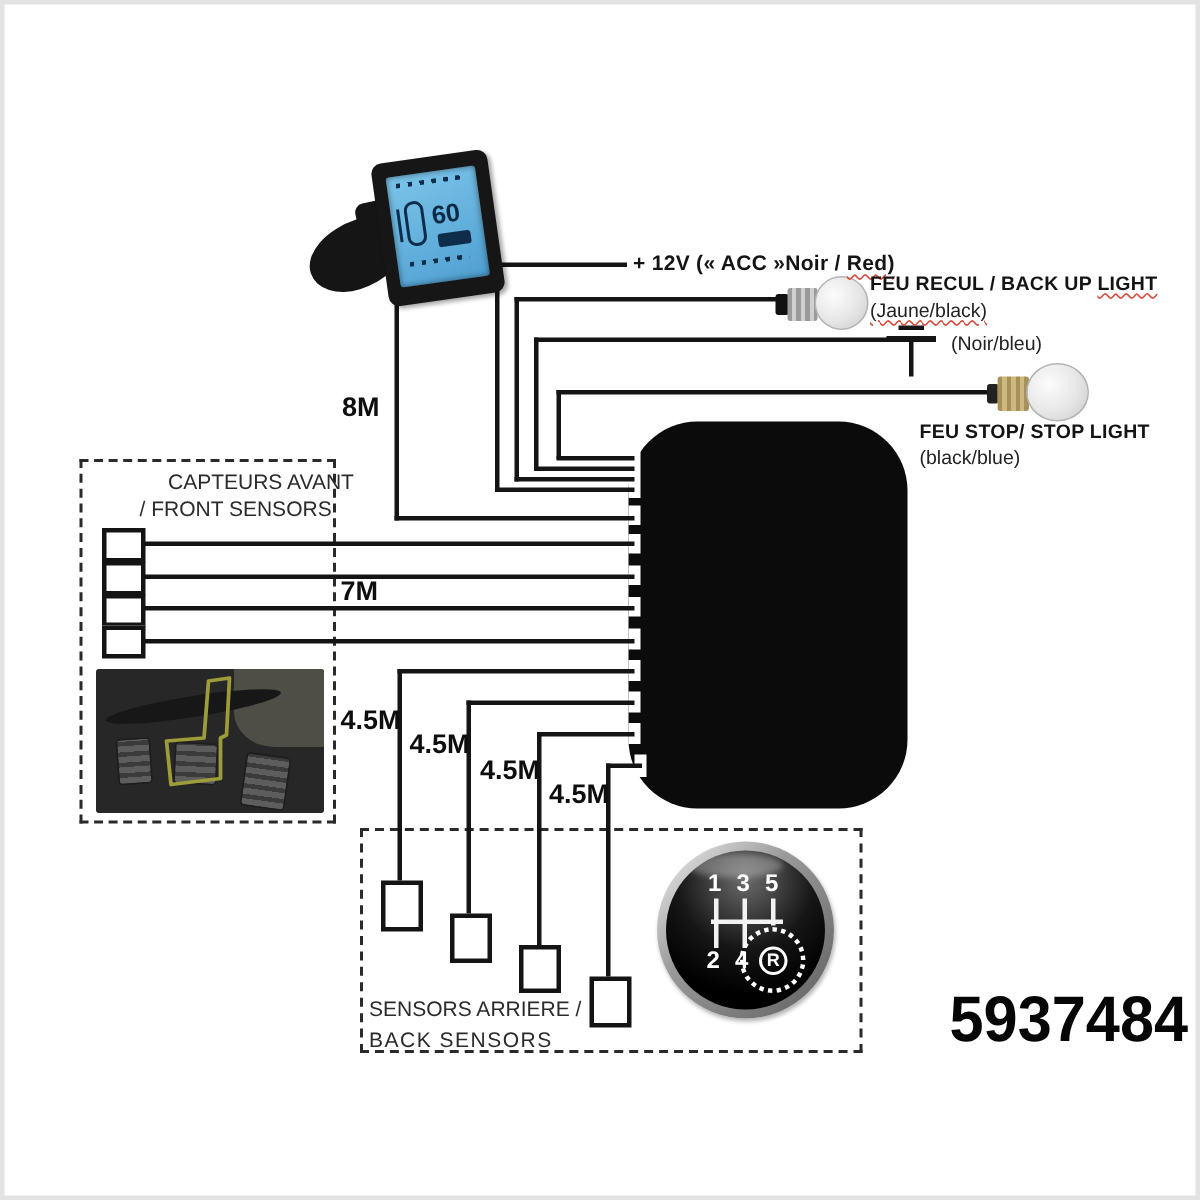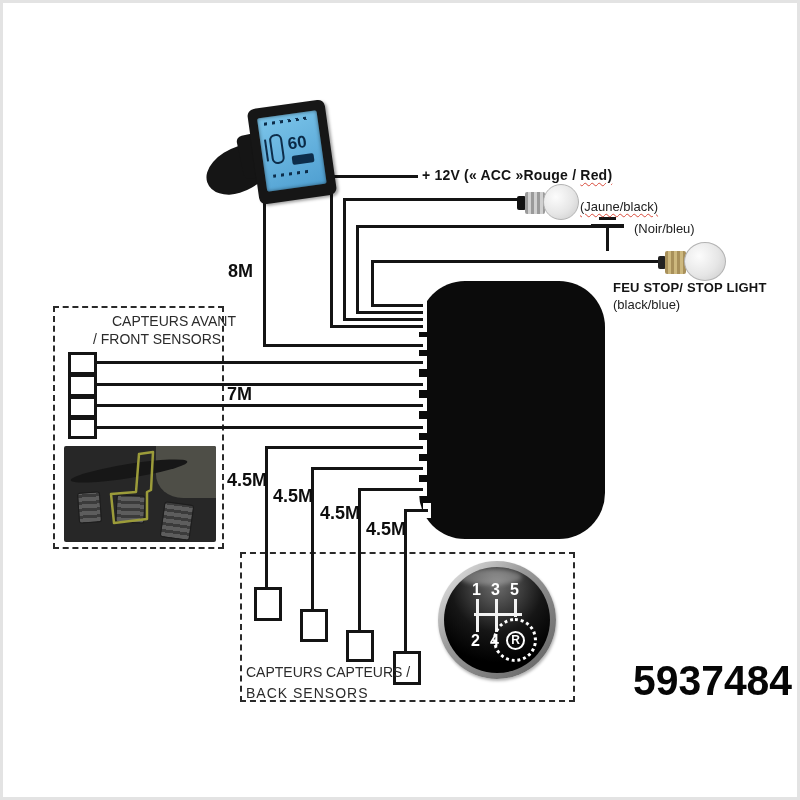--- a/index.html
+++ b/index.html
@@ -73,27 +73,30 @@
   <div class="wire" style="left:356px;top:225px;width:3px;height:88px;"></div>
   <div class="wire" style="left:356px;top:225px;width:237px;height:3px;"></div>
   <div class="wire" style="left:356px;top:311px;width:67px;height:3px;"></div>
 
   <div class="wire" style="left:371px;top:260px;width:3px;height:46px;"></div>
   <div class="wire" style="left:371px;top:260px;width:290px;height:3px;"></div>
   <div class="wire" style="left:371px;top:304px;width:52px;height:3px;"></div>
 
   <div class="note-b" style="left:422px;top:167px;font-size:14px;">
     <span style="font-weight:800;">+ 12V</span>
-    <span style="font-weight:600;">(« ACC »Rouge / </span><span class="sq-red" style="font-weight:600;">Red)</span>
+    <span style="font-weight:600;">(« ACC »Noir / </span><span class="sq-red" style="font-weight:600;">Red)</span>
   </div>
 
   <div class="bulb" style="left:517px;top:184px;width:62px;height:37px;">
     <div class="bulb-cap" style="left:0px;top:12px;width:9px;height:14px;"></div>
     <div class="bulb-base" style="left:8px;top:8px;width:20px;height:22px;background:repeating-linear-gradient(90deg,#9a9a9a 0 3px,#d0d0d0 3px 6px);"></div>
     <div class="bulb-glass" style="left:26px;top:0px;width:36px;height:36px;"></div>
+  </div>
+  <div class="note-b" style="left:580px;top:181px;">
+    <span>FEU RECUL / BACK UP </span><span class="sq-red">LIGHT</span>
   </div>
   <div class="note-r" style="left:580px;top:199px;">
     <span class="sq-red">(Jaune/black)</span>
   </div>
 
   <div class="gnd" style="left:599px;top:217px;width:17px;height:3px;"></div>
   <div class="gnd" style="left:591px;top:224px;width:33px;height:4px;"></div>
   <div class="gnd" style="left:606px;top:227px;width:3px;height:24px;"></div>
   <div class="note-r" style="left:634px;top:221px;">(Noir/bleu)</div>
 
@@ -156,21 +159,21 @@
   <div class="lbl" style="left:227px;top:470px;">4.5M</div>
   <div class="lbl" style="left:273px;top:486px;">4.5M</div>
   <div class="lbl" style="left:320px;top:503px;">4.5M</div>
   <div class="lbl" style="left:366px;top:519px;">4.5M</div>
 
   <div class="dash-box" style="left:240px;top:552px;width:335px;height:150px;"></div>
   <div class="sq" style="left:254px;top:587px;width:28px;height:34px;"></div>
   <div class="sq" style="left:300px;top:609px;width:28px;height:33px;"></div>
   <div class="sq" style="left:346px;top:630px;width:28px;height:32px;"></div>
   <div class="sq" style="left:393px;top:651px;width:28px;height:34px;"></div>
-  <div class="cap-label" style="left:246px;top:664px;">CAPTEURS CAPTEURS /</div>
+  <div class="cap-label" style="left:246px;top:664px;">SENSORS ARRIERE /</div>
   <div class="cap-label" style="left:246px;top:685px;letter-spacing:1px;">BACK SENSORS</div>
 
   <div id="gear-knob">
     <div id="knob-face">
       <div style="position:absolute;left:14px;top:2px;width:64px;height:16px;border-radius:50%;background:rgba(255,255,255,.28);filter:blur(2px);"></div>
       <div class="shift-line" style="left:30px;top:46px;width:48px;height:3px;"></div>
       <div class="shift-line" style="left:32px;top:32px;width:3px;height:33px;"></div>
       <div class="shift-line" style="left:51px;top:32px;width:3px;height:33px;"></div>
       <div class="shift-line" style="left:70px;top:32px;width:3px;height:18px;"></div>
       <div class="shift-num" style="left:28px;top:15px;">1</div>

